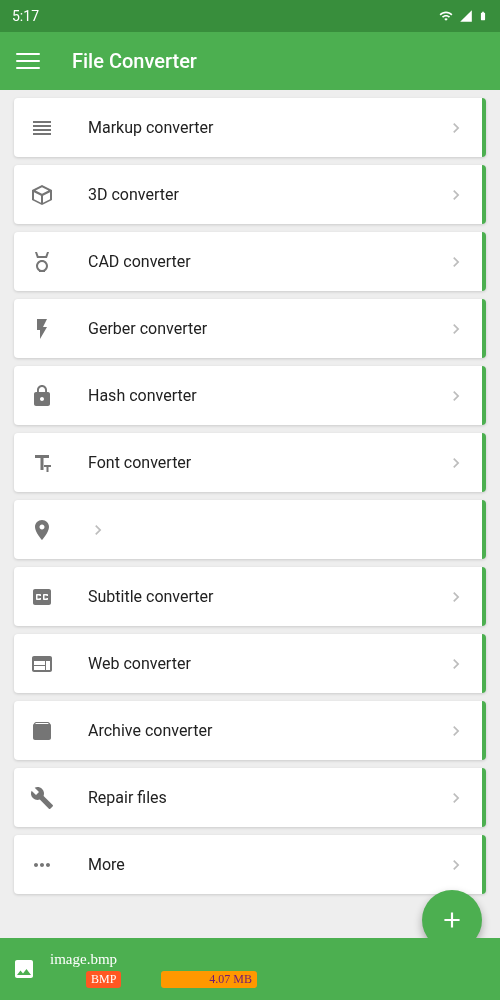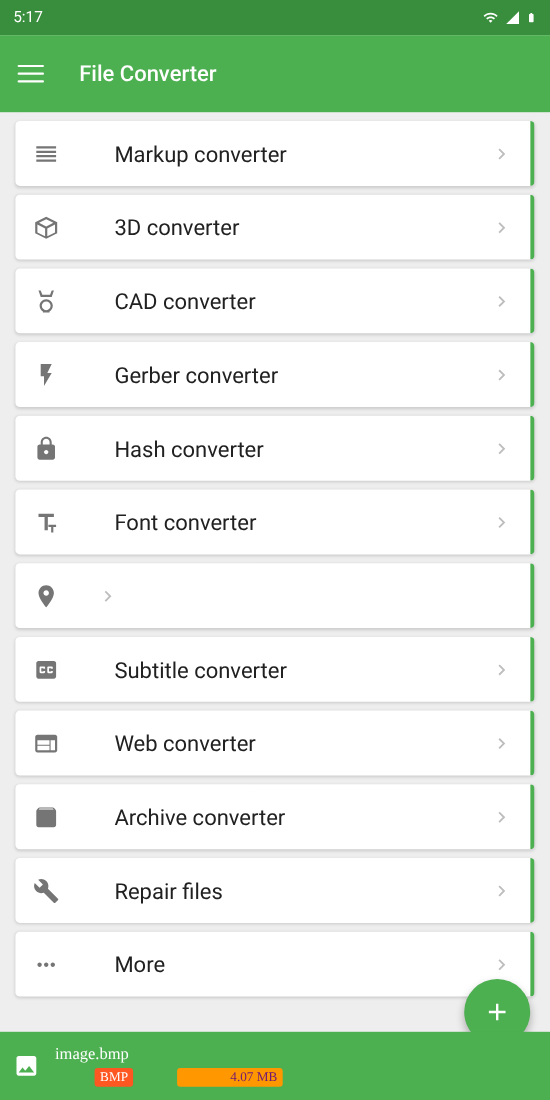--- a/index.html
+++ b/index.html
@@ -25,21 +25,21 @@
       color: white;
       font-size: 14px;
     }
     .status-icons {
       display: flex;
       gap: 4px;
       align-items: center;
     }
     .app-bar {
       background: #4caf50;
-      height: 70px;
+      height: 58px;
       display: flex;
       align-items: center;
       padding: 0 16px;
       color: white;
     }
     .hamburger {
       width: 24px;
       height: 24px;
       display: flex;
       flex-direction: column;
@@ -75,24 +75,23 @@
     .card-icon {
       width: 24px;
       height: 24px;
       margin-right: 34px;
       display: flex;
       align-items: center;
       justify-content: center;
       color: #757575;
     }
     .card-label {
-      font-size: 20px;
+      font-size: 16px;
       color: #212121;
       flex: 1;
-      margin-left: 16px;
     }
     .chevron {
       color: #bdbdbd;
     }
     .bottom-bar {
       position: absolute;
       bottom: 0;
       left: 0;
       right: 0;
       height: 62px;

